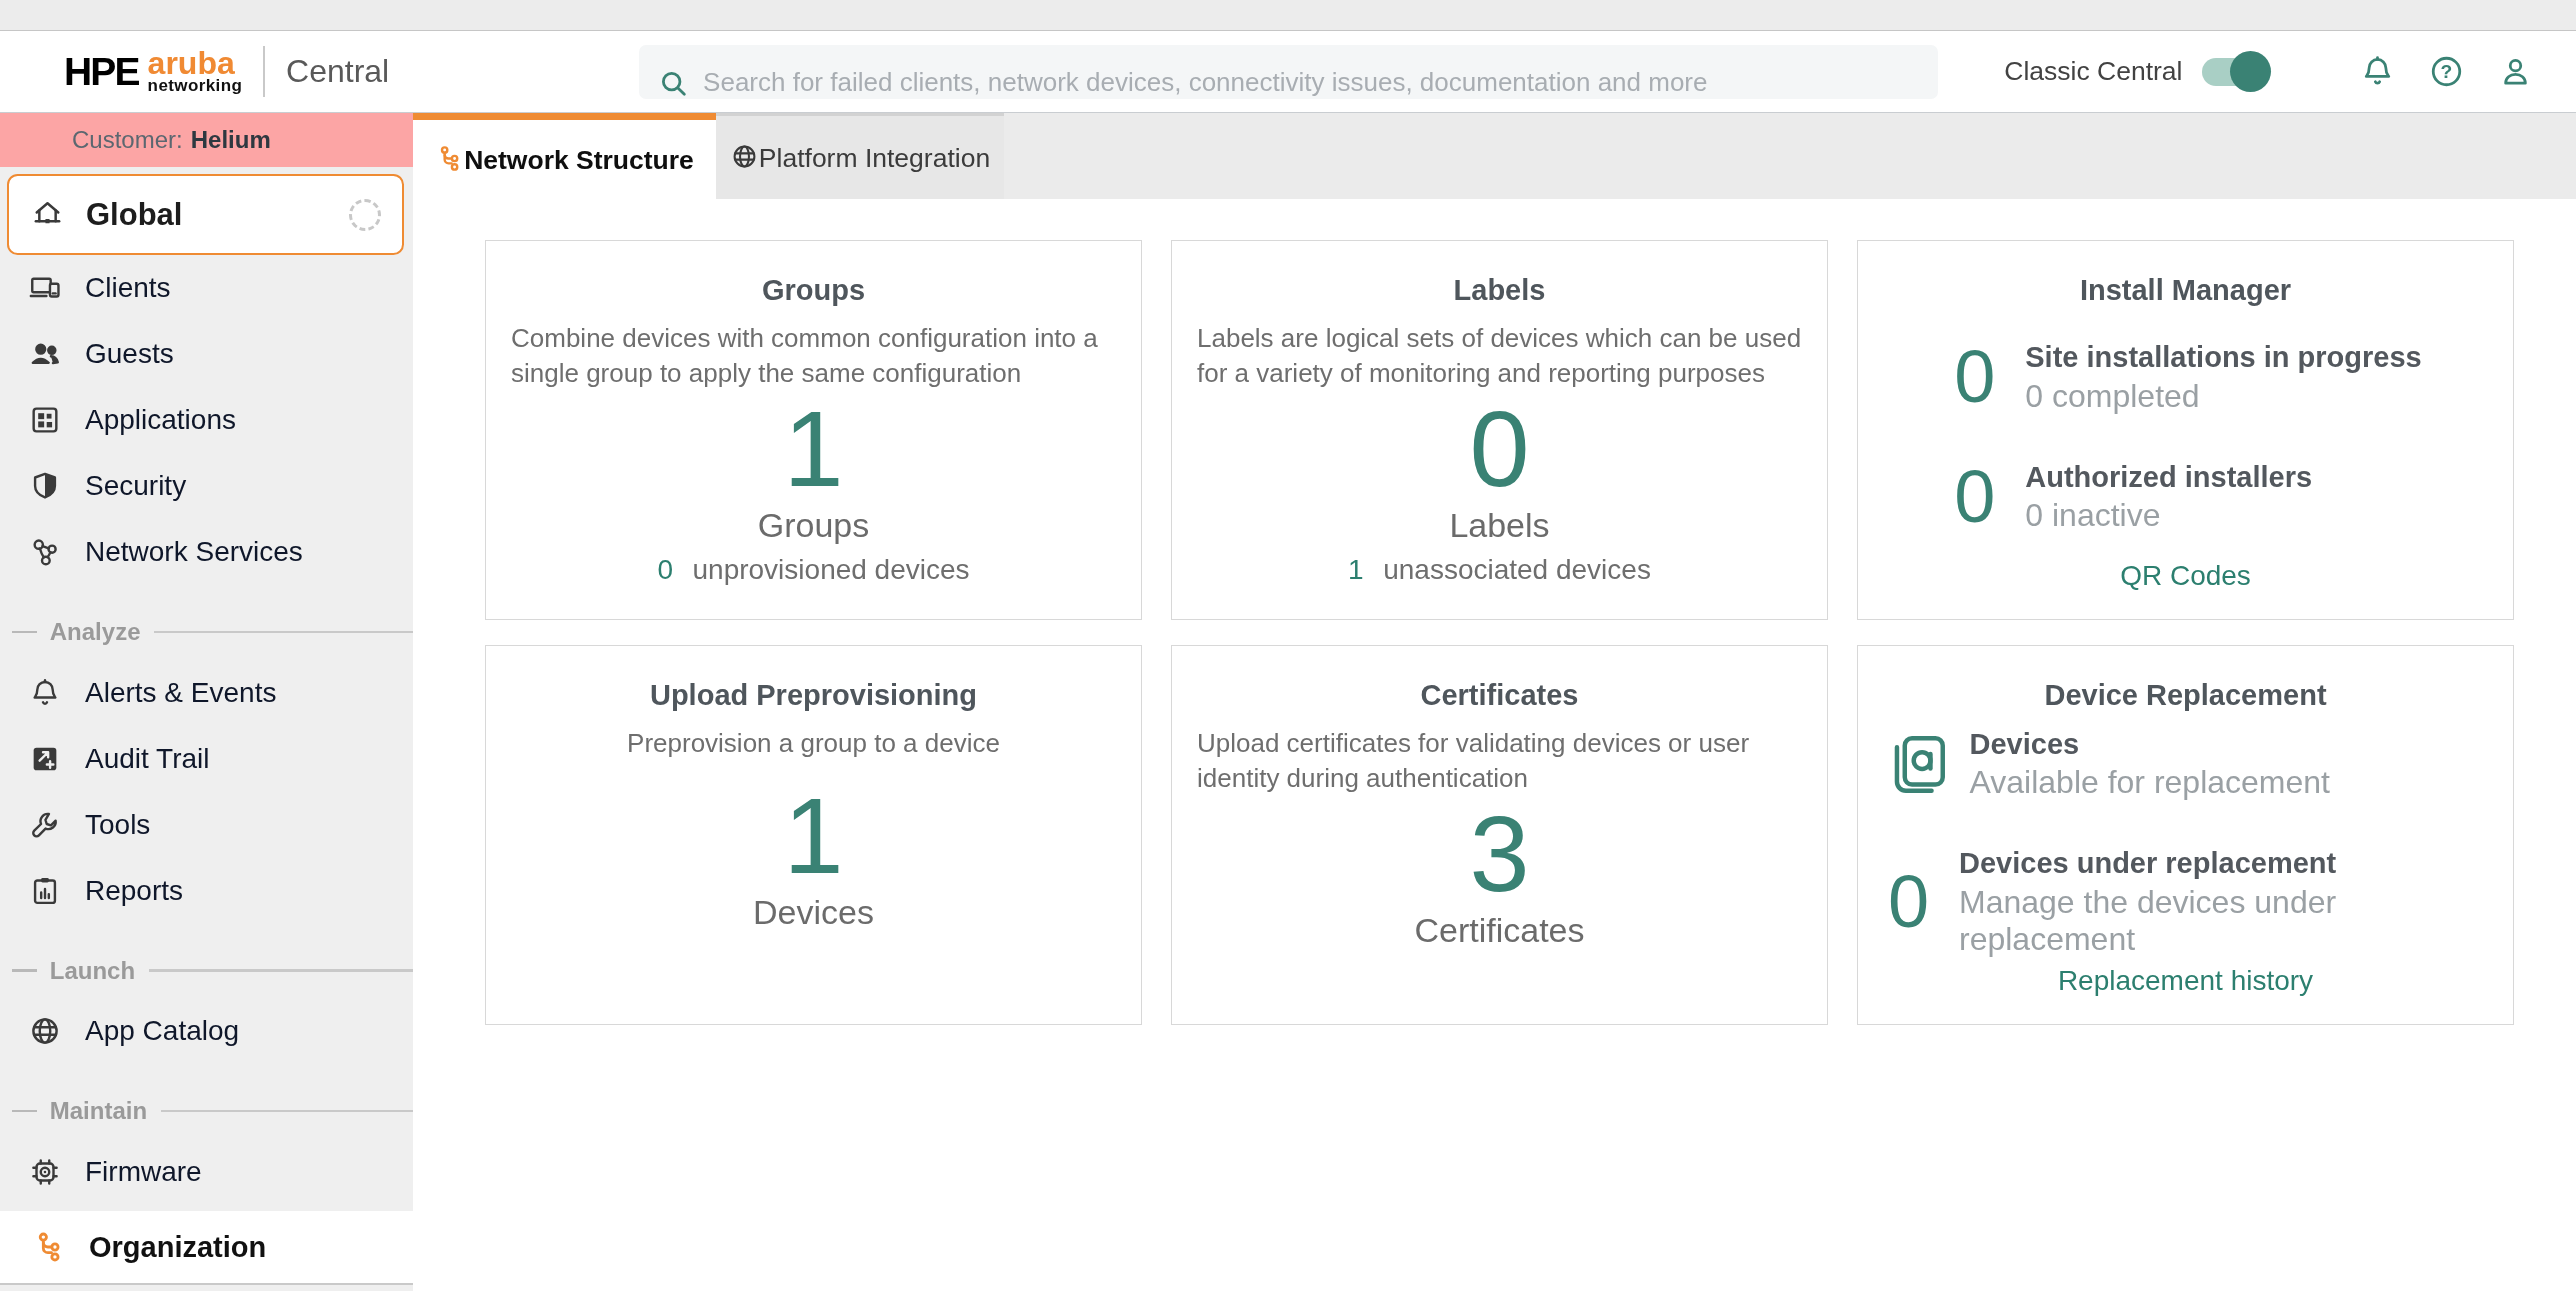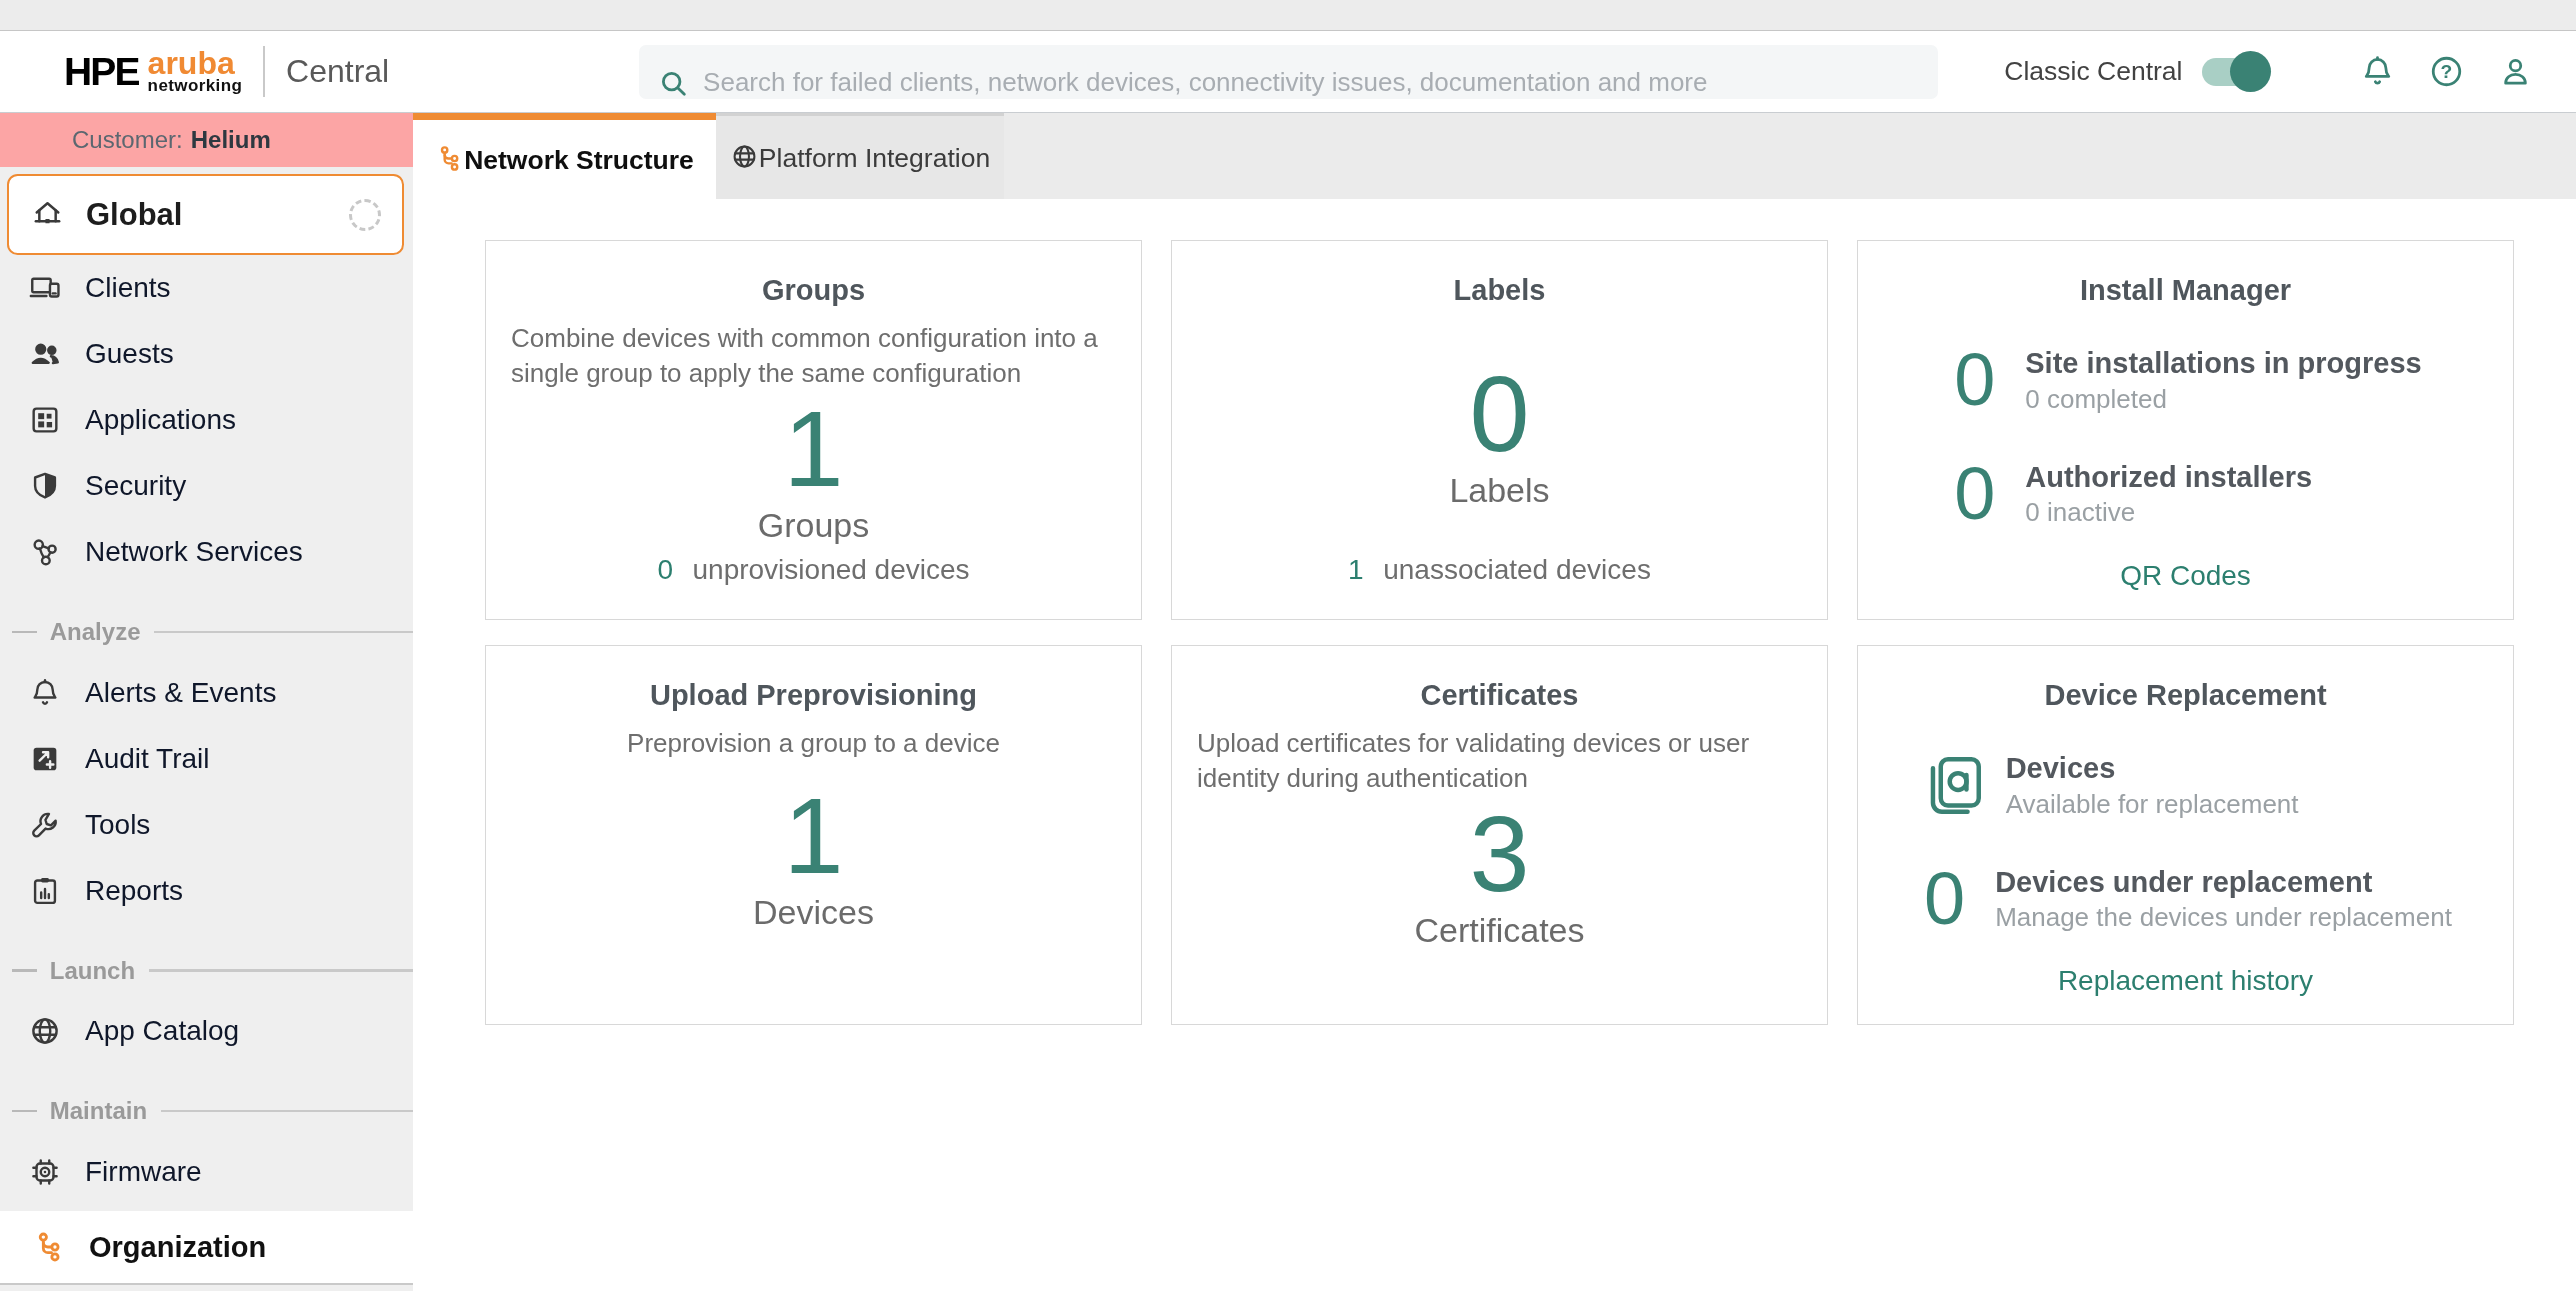--- a/index.html
+++ b/index.html
@@ -65,21 +65,21 @@
   .big { font-size:108px; color:#3a8274; line-height:0.9; font-weight:300; }
   .big-label { font-size:34px; color:#6b6b6b; margin-top:8.8px; }
   .foot { display:flex; align-items:baseline; gap:19.5px; font-size:28px; color:#6e6e6e; min-height:44px; cursor:pointer; }
   .foot .num { color:#2c7f6f; }
 
   .rows { flex:1; display:flex; flex-direction:column; justify-content:center; gap:46px; }
   .row { display:flex; align-items:center; }
   .row .val { font-size:74px; color:#3a8274; font-weight:300; line-height:0.85; min-width:51px; text-align:center; margin-right:25px; }
   .row .ricon { width:67px; height:67px; margin-right:19.5px; flex:none; }
   .row .t { font-size:29px; color:#53585e; font-weight:bold; }
-  .row .s { font-size:26px; color:#9aa0a4; margin-top:3.5px; }
+  .row .s { font-size:32px; color:#9aa0a4; margin-top:3.5px; }
   .link { font-size:28px; color:#2c7f6f; min-height:44px; display:flex; align-items:center; cursor:pointer; }
 
   svg.sb { stroke:#3a3a3a; fill:none; stroke-width:1.7; stroke-linecap:round; stroke-linejoin:round; }
   svg.teal { stroke:#3a8274; fill:none; stroke-width:1.8; stroke-linecap:round; stroke-linejoin:round; }
   svg.orange { stroke:#ef8b33; fill:none; stroke-width:2; stroke-linecap:round; stroke-linejoin:round; }
 </style>
 </head>
 <body>
 
 <div class="topstrip"></div>
@@ -299,20 +299,21 @@
         <div class="big-label">Groups</div>
       </div>
       <div class="foot">
         <span class="num">0</span>
         <span>unprovisioned devices</span>
       </div>
     </div>
 
     <div class="card">
       <h3>Labels</h3>
+      <p class="desc">Labels are logical sets of devices which can be used for a variety of monitoring and reporting purposes</p>
       <div class="center">
         <div class="big">0</div>
         <div class="big-label">Labels</div>
       </div>
       <div class="foot">
         <span class="num">1</span>
         <span>unassociated devices</span>
       </div>
     </div>
 

